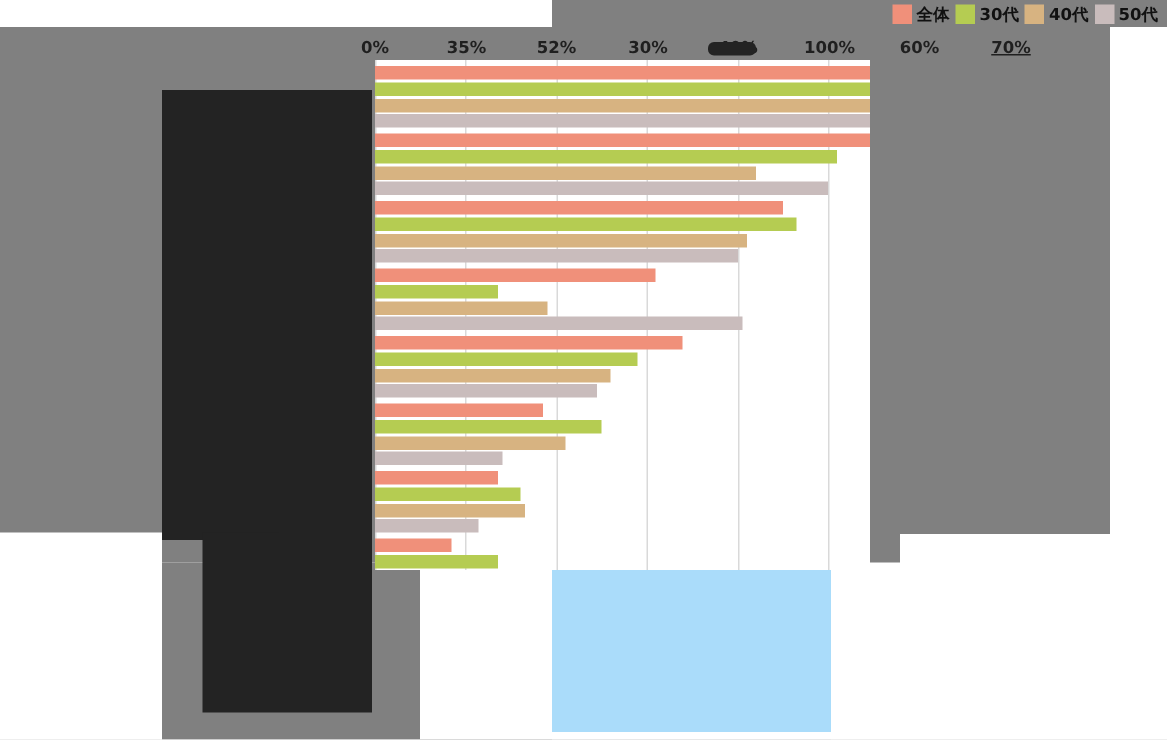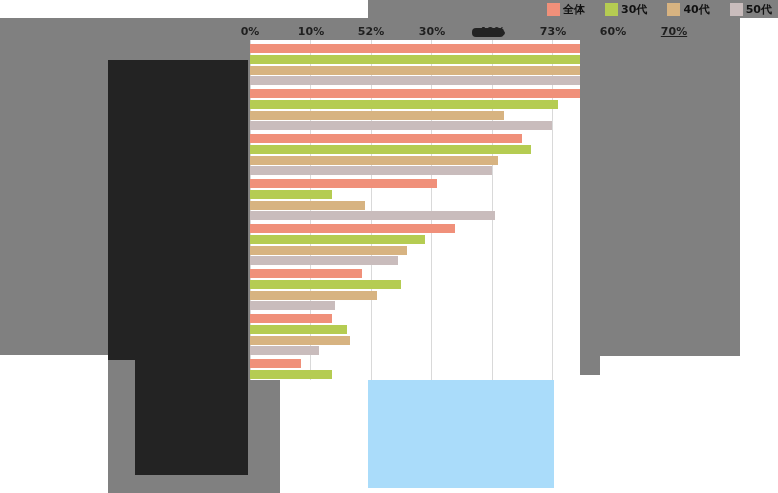--- a/index.html
+++ b/index.html
@@ -41,21 +41,21 @@
   .sel-light{position:absolute;background:#aadcfa;}
 
   
   .cream{position:absolute;background:#f0e8d3;}
 
   
   .redact{position:absolute;background:#232323;}
 
   
   #legend{position:absolute;right:6px;top:2px;display:flex;align-items:center;gap:0px;}
-  .lg-item{display:flex;align-items:center;margin-left:20px;}
+  .lg-item{display:flex;align-items:center;margin-left:4px;}
   .lg-sw{width:13px;height:13px;display:inline-block;margin-right:3px;}
   .lg-tx{font-size:11px;color:#111;font-weight:bold;}
 </style>
 </head>
 <body>
 
 <div class="layer" id="page-bg"></div>
 
 <div class="layer" id="plot-panel"></div>
 
@@ -229,25 +229,25 @@
     <div class="bar" style="left: 0px; top: 274px; width: 81.54px; background: rgb(240, 144, 122);"></div>
     <div class="bar" style="left: 0px; top: 284.8px; width: 96.64px; background: rgb(181, 204, 82);"></div>
     <div class="bar" style="left: 0px; top: 295.6px; width: 99.66px; background: rgb(215, 179, 129);"></div>
     <div class="bar" style="left: 0px; top: 306.4px; width: 69.46px; background: rgb(201, 188, 188);"></div>
     <div class="bar" style="left: 0px; top: 319px; width: 51.34px; background: rgb(240, 144, 122);"></div>
     <div class="bar" style="left: 0px; top: 329.8px; width: 81.54px; background: rgb(181, 204, 82);"></div>
   </div>
 
 <div id="axis">
   <div class="tick" style="left:230px;">0%</div>
-  <div class="tick" style="left:291px;">10%</div>
+  <div class="tick" style="left:291px;">35%</div>
   <div class="tick" style="left:351px;">52%</div>
   <div class="tick" style="left:412px;text-align:center;">30%</div>
   <div class="tick" style="left:472px;">40%</div>
-  <div class="tick" style="left:533px;">73%</div>
+  <div class="tick" style="left:533px;">100%</div>
   <div class="tick" style="left:593px;">60%</div>
   <div class="tick" style="left:654px;text-decoration:underline;">70%</div>
 </div>
 
 <div class="redact" style="left:472px;top:28px;width:32px;height:9px;border-radius:4px;"></div>
 
 <div id="legend">
     <div class="lg-item">
       <span class="lg-sw" style="background: rgb(240, 144, 122);"></span>
       <span class="lg-tx">全体</span>

